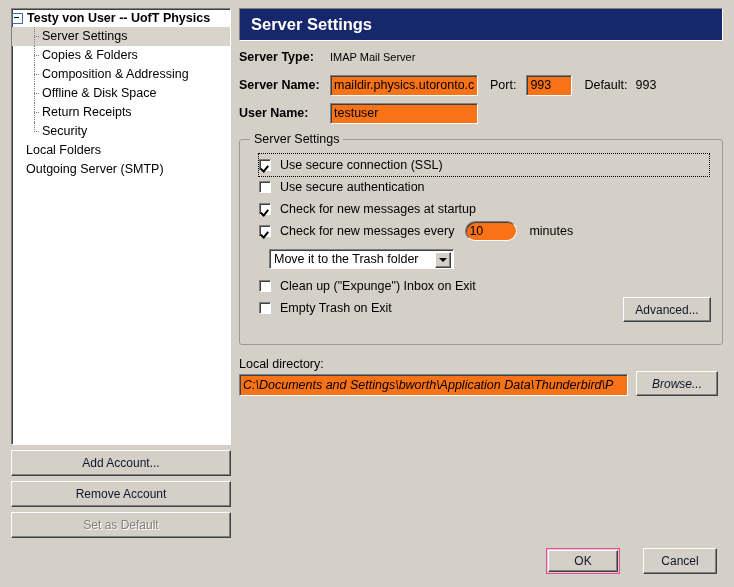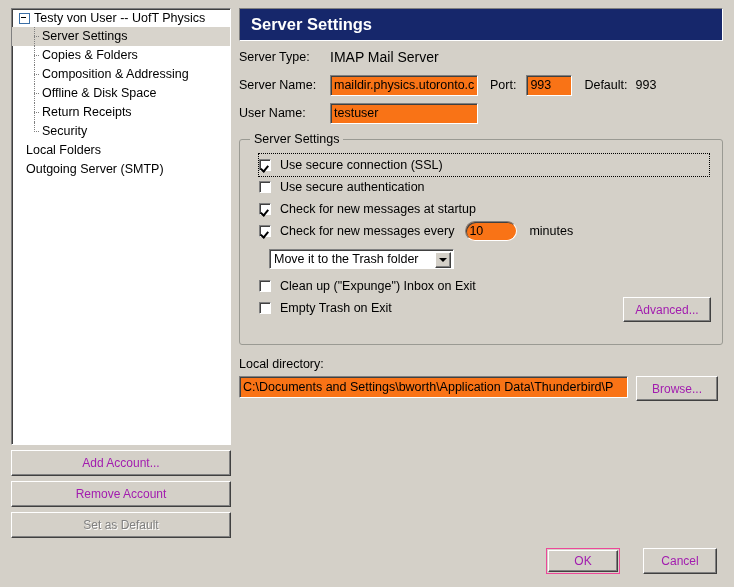--- a/index.html
+++ b/index.html
@@ -35,22 +35,22 @@
     box-shadow: inset 1px 1px 0 #404040;
     overflow: hidden;
     padding: 0;
     box-sizing: border-box;
   }
 
   .tree-root {
     display: flex;
     align-items: center;
     height: 18px;
-    padding-left: 7px;
-    font-weight: normal;
+    padding-left: 0;
+    font-weight: bold;
     font-size: 12.5px;
     white-space: nowrap;
   }
 
   .expander {
     width: 9px;
     height: 9px;
     border: 1px solid #3a6ea5;
     background: #ffffff;
     margin-right: 4px;
@@ -110,21 +110,21 @@
   .btn {
     background: #d4d0c8;
     border: 1px solid #000000;
     border-top-color: #ffffff;
     border-left-color: #ffffff;
     border-right-color: #404040;
     border-bottom-color: #404040;
     box-shadow: inset -1px -1px 0 #808080, inset 1px 1px 0 #d4d0c8;
     font-family: "Liberation Sans", sans-serif;
     font-size: 12px;
-    color: #a21caf;
+    color: #0f172a;
     text-align: center;
     cursor: default;
     box-sizing: border-box;
     padding: 0;
     line-height: normal;
     display: flex;
     align-items: center;
     justify-content: center;
     white-space: nowrap;
   }
@@ -183,23 +183,24 @@
     display: flex;
     align-items: center;
     height: 24px;
     margin-top: 4px;
   }
   .field-label {
     width: 91px;
     flex: 0 0 auto;
     font-size: 12.5px;
     white-space: nowrap;
+    font-weight: bold;
   }
   .field-static {
-    font-size: 14px;
+    font-size: 11px;
     white-space: nowrap;
   }
 
   .textbox {
     background: #f97316;
     border-top: 1px solid #808080;
     border-left: 1px solid #808080;
     border-right: 1px solid #ffffff;
     border-bottom: 1px solid #ffffff;
     box-shadow: inset 1px 1px 0 #404040;
@@ -334,22 +335,22 @@
     position: absolute;
     right: 11px;
     bottom: 22px;
     width: 88px;
     height: 25px;
   }
 
   #local-dir-label { margin-top: 12px; font-size: 12.5px; }
   #local-dir-row {
     display: flex;
-    align-items: flex-start;
-    margin-top: 5px;
+    align-items: flex-end;
+    font-style: italic;
   }
   #browse-btn { width: 82px; height: 25px; margin-left: 8px; }
 
   
   #ok-btn {
     position: absolute;
     left: 546px;
     top: 548px;
     width: 74px;
     height: 26px;

